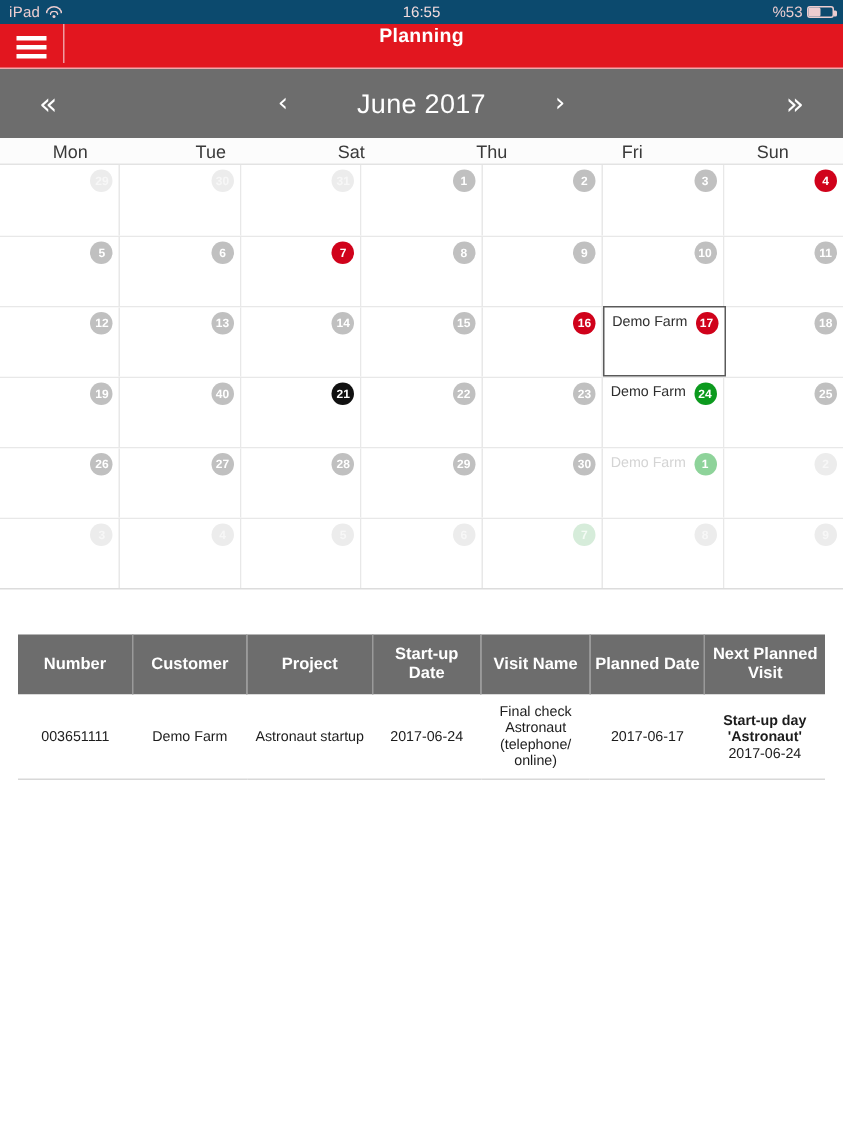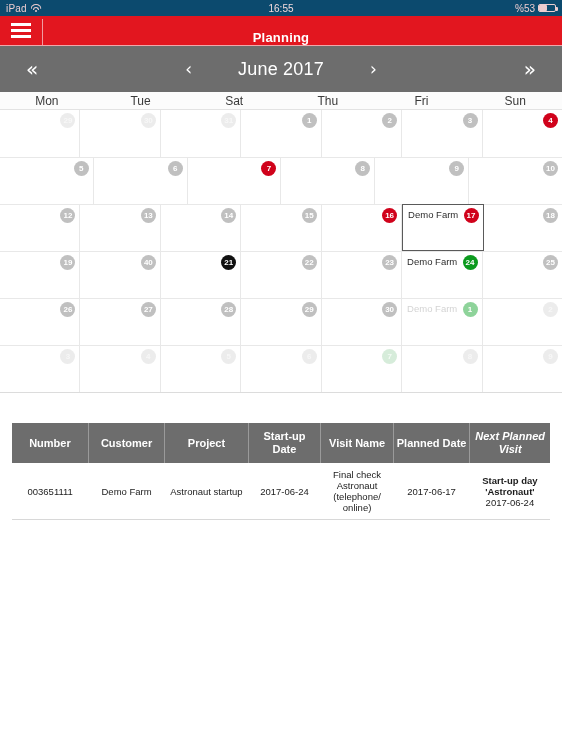--- a/index.html
+++ b/index.html
@@ -50,21 +50,21 @@
     width: 2px; height: 4px; background: #eccdd0; border-radius: 0 1px 1px 0;
   }
   .battery i {
     display: block; height: 100%; width: 53%; background: #eccdd0;
     border-radius: 1px;
   }
 
   
   .navbar {
     height: 30px; background: #e2161f;
-    display: flex; align-items: flex-end; position: relative;
+    display: flex; align-items: flex-start; position: relative;
     border-bottom: 1px solid #f1a6aa;
   }
   .menu-btn {
     width: 42px; height: 30px;
     display: flex; flex-direction: column; justify-content: center;
     align-items: center; gap: 3px; cursor: pointer;
   }
   .menu-btn i { display: block; width: 20px; height: 3px; background: #ffffff; }
   .nav-divider { width: 1px; height: 26px; background: #f09ca1; }
   .nav-title {
@@ -249,20 +249,23 @@
         <div class="daynum red">7</div>
       </div>
       <div class="cell">
         <div class="daynum gray">8</div>
       </div>
       <div class="cell">
         <div class="daynum gray">9</div>
       </div>
       <div class="cell">
         <div class="daynum gray">10</div>
+      </div>
+      <div class="cell">
+        <div class="daynum gray">11</div>
       </div>
     </div>
     <div class="wrow">
       <div class="cell">
         <div class="daynum gray">12</div>
       </div>
       <div class="cell">
         <div class="daynum gray">13</div>
       </div>
       <div class="cell">
@@ -358,21 +361,21 @@
 <div class="tablewrap">
   <table class="detail">
     <thead>
       <tr id="thead-row">
           <th style="width: 14.2%;">Number</th>
           <th style="width: 14.2%;">Customer</th>
           <th style="width: 15.5%;">Project</th>
           <th style="width: 13.5%;">Start-up Date</th>
           <th style="width: 13.5%;">Visit Name</th>
           <th style="width: 14.2%;">Planned Date</th>
-          <th style="width: 14.9%; font-style: italic;">Next Planned Visit</th>
+          <th style="width: 14.9%;">Next Planned Visit</th>
         </tr>
     </thead>
     <tbody id="tbody">
         <tr>
           <td>003651111</td>
           <td>Demo Farm</td>
           <td>Astronaut startup</td>
           <td>2017-06-24</td>
           <td>Final check Astronaut (telephone/ online)</td>
           <td class="planned">2017-06-17</td>

